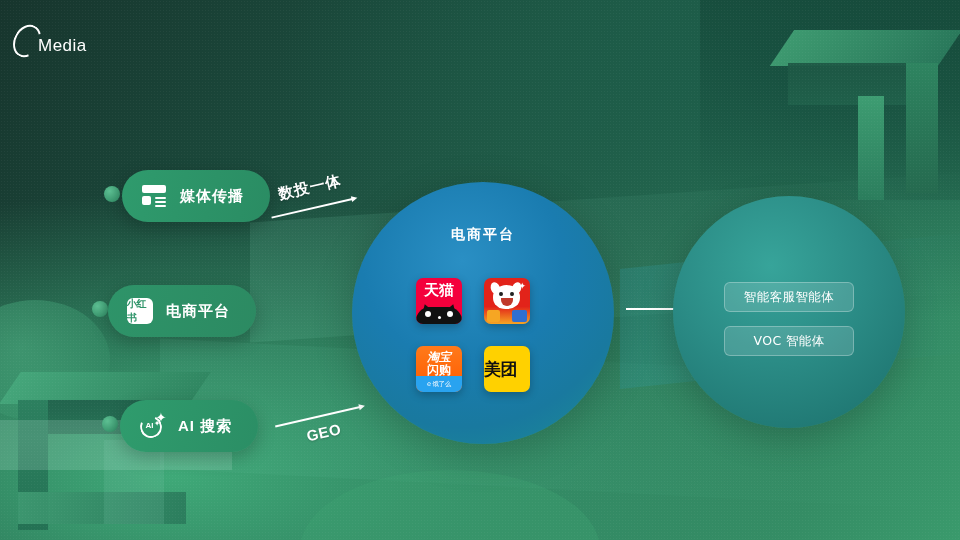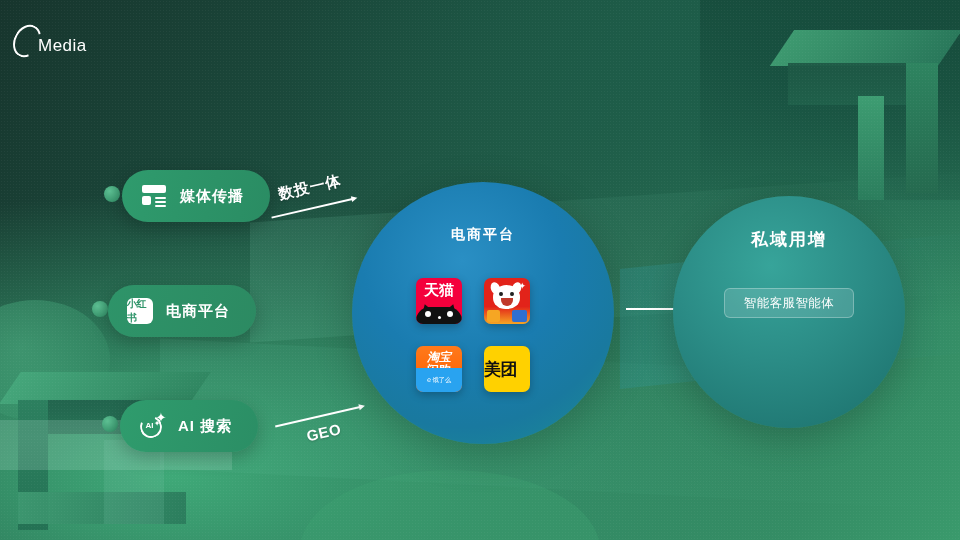--- a/index.html
+++ b/index.html
@@ -210,21 +210,21 @@
   .app-jd .bag{position:absolute;bottom:2px;right:3px;width:15px;height:12px;
     background:#2f6fd0;border-radius:2px;}
   .app-jd .spark{position:absolute;right:4px;top:4px;color:#fff;font-size:9px;line-height:1;}
 
   
   .app-tbsg{background:linear-gradient(180deg,#ff7a1a,#ff5a00);}
   .app-tbsg .t1,.app-tbsg .t2{position:absolute;left:0;width:100%;text-align:center;
     color:#fff;font-size:12px;font-weight:700;font-family:"DejaVu Sans",sans-serif;letter-spacing:0;}
   .app-tbsg .t1{top:3px;font-style:italic;}
   .app-tbsg .t2{top:16px;}
-  .app-tbsg .strip{position:absolute;left:0;bottom:0;width:100%;height:24px;
+  .app-tbsg .strip{position:absolute;left:0;bottom:0;width:100%;height:16px;
     background:#29a3f0;color:#fff;font-size:6.5px;display:flex;align-items:center;
     justify-content:center;font-family:"DejaVu Sans",sans-serif;letter-spacing:-.3px;}
 
   
   .app-mt{background:#ffd100;display:flex;align-items:center;justify-content:flex-start;}
   .app-mt span{color:#111;font-size:17px;font-weight:700;
     font-family:"DejaVu Sans",sans-serif;letter-spacing:-.5px;}
 
   
   .mid-arrow{position:absolute;left:626px;top:305px;width:56px;display:flex;align-items:center;}
@@ -236,21 +236,21 @@
   .circle-pd{
     position:absolute;left:673px;top:196px;width:232px;height:232px;border-radius:50%;
     background:radial-gradient(circle at 42% 30%,#37a49a 0%,#2b8c86 45%,#217a75 78%,#1d6f6b 100%);
     box-shadow:0 10px 36px rgba(0,0,0,.2);
   }
   .circle-pd .c-title{
     position:absolute;left:0;top:32px;width:100%;text-align:center;color:#fff;
     font-size:17px;font-weight:600;letter-spacing:2px;
     font-family:"DejaVu Serif","Liberation Serif",serif;
   }
-  .pills{position:absolute;left:17px;top:92px;width:198px;
+  .pills{position:absolute;left:17px;top:86px;width:198px;
     display:flex;flex-direction:column;gap:14px;align-items:center;}
   .pill{width:128px;height:28px;border-radius:6px;
     background:rgba(255,255,255,.14);border:1px solid rgba(255,255,255,.28);
     display:flex;align-items:center;justify-content:center;
     color:#fff;font-size:12.5px;letter-spacing:.4px;white-space:nowrap;
     font-family:"DejaVu Sans",sans-serif;}
 </style>
 </head>
 <body>
 
@@ -375,19 +375,19 @@
 
     </div>
   </div>
 
   <div class="mid-arrow">
     <div class="line"></div>
       <div class="head"></div>
   </div>
 
   <div class="circle-pd">
-    <div class="c-title">私域用增</div>
     <div class="pills">
       <div class="pill">智能客服智能体</div>
+      <div class="pill">VOC 智能体</div>
     </div>
   </div>
 
 </div>
 
 </body></html>

